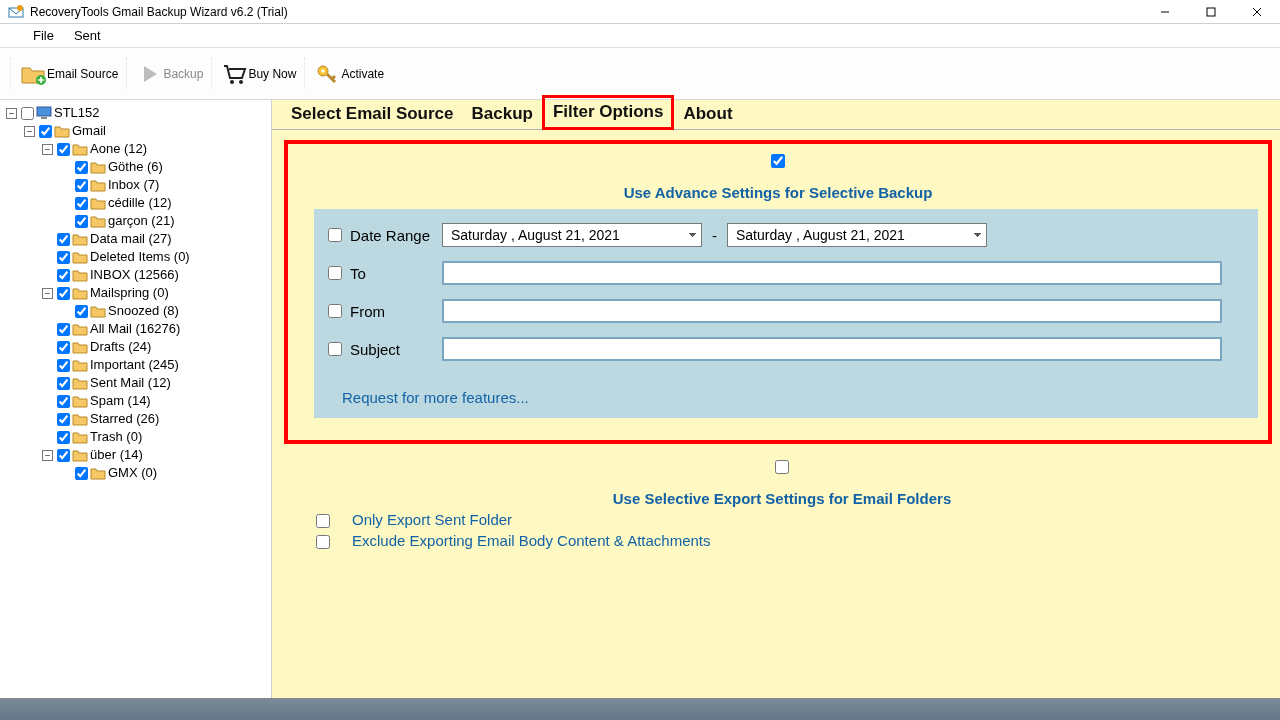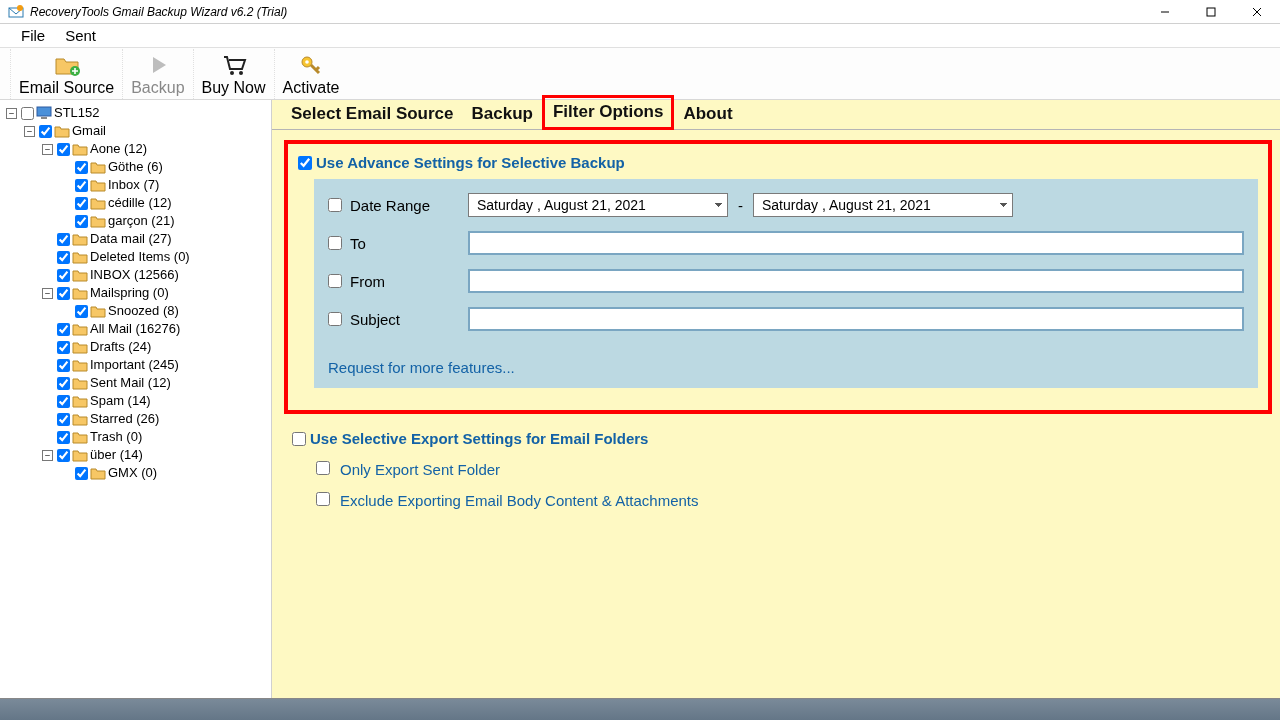--- a/index.html
+++ b/index.html
@@ -1,32 +1,32 @@
 <!DOCTYPE html>
 <html><head>
 <meta charset="utf-8">
 <style>
   * { box-sizing: border-box; margin: 0; padding: 0; }
   body { font-family: "Segoe UI", Tahoma, sans-serif; font-size: 13px; background: #fff; color: #000; overflow: hidden; width: 1280px; height: 720px; }
 
   
   .title-bar { height: 24px; display: flex; align-items: center; border-bottom: 1px solid #d0d0d0; }
   .title-bar .app-icon { width: 16px; height: 16px; margin: 0 6px 0 8px; }
-  .title-bar .title { flex: 0 0 auto; font-size: 12px; font-style: italic; }
+  .title-bar .title { flex: 0 0 auto; font-size: 12px; }
   .title-bar .spacer { flex: 1; }
   .title-bar .win-btn { width: 46px; height: 24px; display: flex; align-items: center; justify-content: center; }
   .title-bar .win-btn svg { width: 10px; height: 10px; }
 
   
-  .menu-bar { height: 24px; display: flex; align-items: center; padding-left: 11px; border-bottom: 1px solid #e0e0e0; font-size: 15px; }
+  .menu-bar { height: 24px; display: flex; align-items: center; padding-left: 23px; border-bottom: 1px solid #e0e0e0; font-size: 13px; }
   .menu-bar span { padding: 2px 10px; }
 
   
   .toolbar { height: 52px; display: flex; align-items: center; padding: 0 6px; border-bottom: 1px solid #d8d8d8; background: #fdfdfd; }
-  .tool-btn { display: flex; flex-direction: column; align-items: center; padding: 2px 8px; font-size: 16px; min-width: 56px; border-left: 1px dotted #e0e0e0; }
+  .tool-btn { display: flex; align-items: center; padding: 2px 8px; font-size: 12px; min-width: 56px; border-left: 1px dotted #e0e0e0; }
   .tool-btn:first-child { border-left: 1px dotted #e0e0e0; margin-left:4px; }
   .tool-btn .icon { width: 28px; height: 28px; display:flex; align-items:center; justify-content:center; }
 
   
   .main { display: flex; height: calc(720px - 24px - 24px - 52px - 22px); }
 
   
   .sidebar { width: 272px; border-right: 1px solid #d0d0d0; overflow: auto; padding-top: 4px; background:#fff;}
   .tree ul { list-style: none; padding-left: 18px; }
   .tree > ul { padding-left: 6px; }
@@ -40,36 +40,36 @@
   
   .content { flex: 1; position: relative; background:#fef9c3; }
 
   .tabs { display:flex; align-items:flex-end; height:30px; border-bottom:1px solid #b5b5b5; }
   .tab { padding: 4px 8px 5px 8px; font-size:17px; font-weight:700; color:#111; cursor:default; border:1px solid transparent; position:relative; top:1px; background:transparent;}
   .tab.active { border:3px solid #ff0000;  }
   .tabs .lead { width:10px; }
 
   
   .panel { margin:10px 8px 4px 12px; border:4px solid #ff0000; padding:10px 10px 22px 10px; }
-  .sec-head { display:flex; align-items:center; gap:4px; font-size:15px; font-weight:600; color:#1362a6; }
+  .sec-head { display:flex; align-items:center; gap:16px; font-size:15px; font-weight:600; color:#1362a6;flex-direction:column; }
   .sec-head input { width:14px; height:14px; }
 
   .filter-box { margin-top:8px; margin-left:16px; background:#bcd9e2; padding:14px 14px 12px 14px; }
   .row { display:flex; align-items:center; margin-bottom:14px; }
   .row:last-child{ margin-bottom:0;}
-  .row .lbl { display:flex; align-items:center; gap:8px; width:140px; font-size:15px; }
+  .row .lbl { display:flex; align-items:center; gap:8px; width:114px; font-size:15px; }
   .row .lbl input { width:14px; height:14px; }
   .date-sel { height:24px; border:1px solid #7a7a7a; background:#fff; font:inherit; padding:1px 18px 1px 8px; width:260px; font-size:14px; appearance:none; -webkit-appearance:none; background-image: linear-gradient(45deg, transparent 50%, #555 50%), linear-gradient(135deg, #555 50%, transparent 50%); background-position: right 8px center, right 4px center; background-size: 4px 4px, 4px 4px; background-repeat:no-repeat;}
   .dash { margin:0 10px; font-size:15px;}
   .txt { height:24px; border:2px solid #7aa6c2; flex:1; background:#fff; font:inherit; padding:1px 4px; max-width:780px;}
-  .more-link { color:#1362a6; font-size:15px; margin-top:28px; margin-left:0;}
+  .more-link { color:#1362a6; font-size:15px; margin-top:28px; margin-left:14px;}
 
   
   .sec2 { margin:16px 8px 4px 20px; }
-  .sub { margin-left:24px; margin-top:14px; display:flex; align-items:flex-start; gap:10px; color:#1362a6; font-size:15px;}
+  .sub { margin-left:24px; margin-top:4px; display:flex; align-items:flex-end; gap:22px; color:#1362a6; font-size:15px;}
   .sub input{width:14px;height:14px;}
 
   
   .status-bar { height:22px; background: linear-gradient(#7a8a99,#647687); border-top:1px solid #888;}
 </style>
 </head>
 <body>
 
 <div class="title-bar">
   <span class="app-icon">

